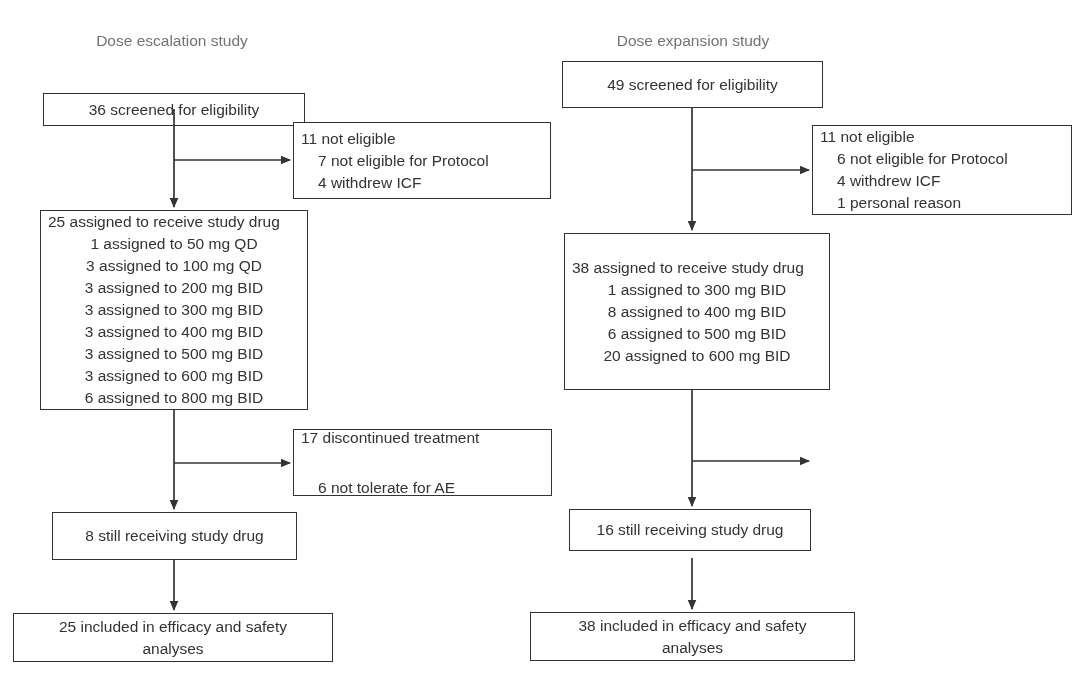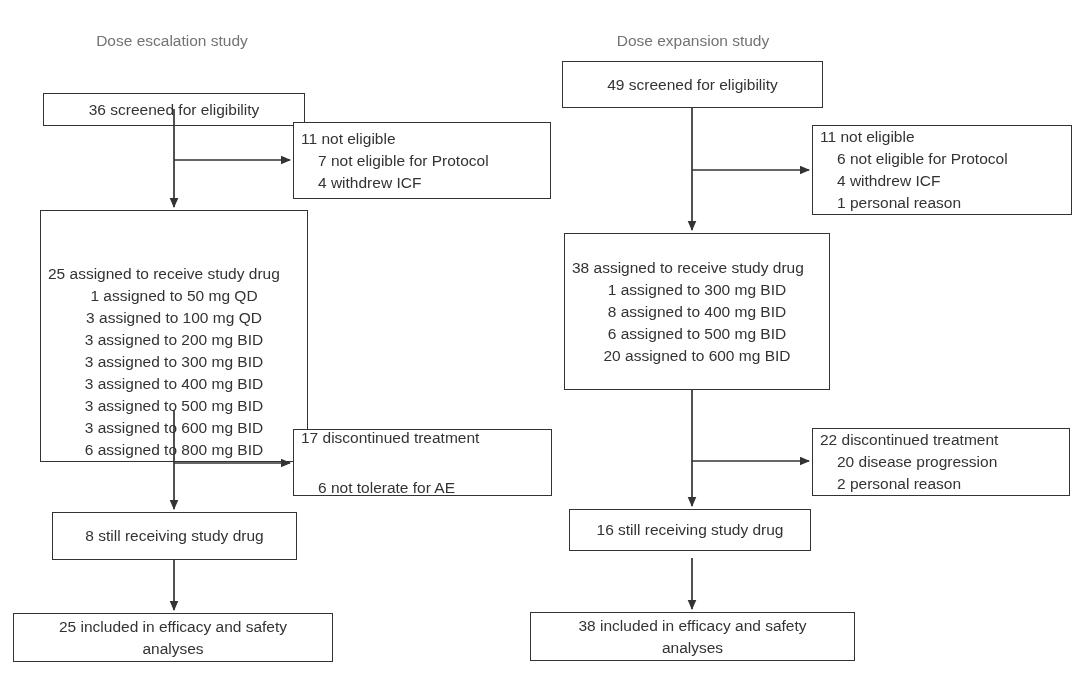--- a/index.html
+++ b/index.html
@@ -60,21 +60,21 @@
   <div class="box" style="left:43px; top:61px; width:262px; height:33px;margin-top:32px;">
     <div class="line center">36 screened for eligibility</div>
   </div>
 
   <div class="box" style="left:293px; top:122px; width:258px; height:77px;">
     <div class="line main">11 not eligible</div>
     <div class="line sub">7 not eligible for Protocol</div>
     <div class="line sub">4 withdrew ICF</div>
   </div>
 
-  <div class="box" style="left:40px; top:210px; width:268px; height:252px;justify-content:flex-end;">
+  <div class="box" style="left:40px; top:210px; width:268px; height:200px;">
     <div class="line main">25 assigned to receive study drug</div>
     <div class="line subc">1 assigned to 50 mg QD</div>
     <div class="line subc">3 assigned to 100 mg QD</div>
     <div class="line subc">3 assigned to 200 mg BID</div>
     <div class="line subc">3 assigned to 300 mg BID</div>
     <div class="line subc">3 assigned to 400 mg BID</div>
     <div class="line subc">3 assigned to 500 mg BID</div>
     <div class="line subc">3 assigned to 600 mg BID</div>
     <div class="line subc">6 assigned to 800 mg BID</div>
   </div>
@@ -104,25 +104,20 @@
   </div>
 
   <div class="box" style="left:557px; top:233px; width:266px; height:157px;margin-left:7px;">
     <div class="line main">38 assigned to receive study drug</div>
     <div class="line subc">1 assigned to 300 mg BID</div>
     <div class="line subc">8 assigned to 400 mg BID</div>
     <div class="line subc">6 assigned to 500 mg BID</div>
     <div class="line subc">20 assigned to 600 mg BID</div>
   </div>
 
-  <div class="box" style="left:812px; top:428px; width:258px; height:68px;">
-    <div class="line main">22 discontinued treatment</div>
-    <div class="line sub">20 disease progression</div>
-    <div class="line sub">2 personal reason</div>
-  </div>
 
   <div class="box" style="left:569px; top:509px; width:242px; height:42px;">
     <div class="line center">16 still receiving study drug</div>
   </div>
 
   <div class="box" style="left:530px; top:612px; width:325px; height:49px;">
     <div class="line wrap">38 included in efficacy and safety analyses</div>
   </div>
 
   <svg class="connectors" width="1080" height="677" viewBox="0 0 1080 677">

